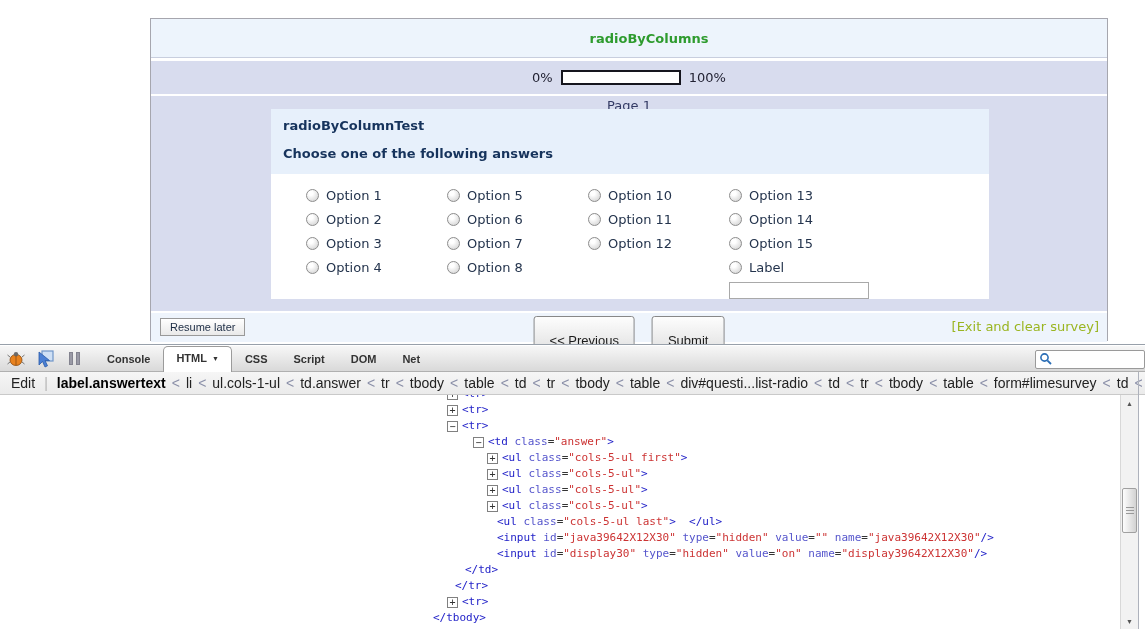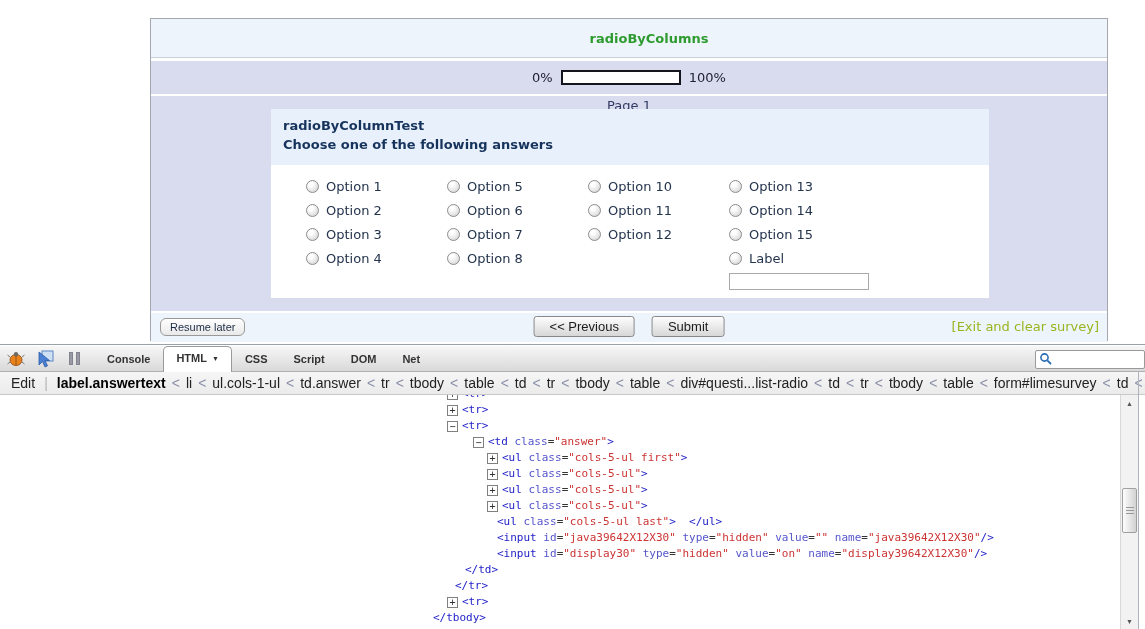--- a/index.html
+++ b/index.html
@@ -19,38 +19,38 @@
                   gap:8px; font-size:13px; color:#222233; }
   .pbar { width:120px; height:15px; border:2px solid #15151e; background:#fff; }
   .pfill { height:100%; background:#15151e; }
   .row-main { position:absolute; left:0; top:77px; width:100%; height:215px;
               background:#d8dcee; }
   .page-label { text-align:center; padding-top:2px; font-size:13px; color:#333a64; }
   .qbox { position:absolute; left:120px; top:13px; width:718px; height:188px;
           background:#fff; }
   .qhead { background:#e7f0fb; padding:9px 28px 13px 12px; }
   .qtitle { font-size:13px; font-weight:bold; color:#16335c; }
-  .qhelp  { font-size:13px; font-weight:bold; color:#16335c; margin-top:4px; }
-  .answers { display:flex; padding:9px 0 8px 35px; background:#fff; }
+  .qhelp  { font-size:13px; font-weight:bold; color:#16335c; margin-top:13px; }
+  .answers { display:flex; padding:9px 0 0 35px; background:#fff; }
   .opt-col { width:141px; }
   .opt-row { display:flex; align-items:center; height:24px; cursor:default; }
   .radio { width:13px; height:13px; border:1px solid #8d8d8d; border-radius:50%;
            background:radial-gradient(circle at 35% 30%, #ffffff 20%, #d2d2d2 90%);
            margin-right:7px; flex:0 0 auto; }
   .opt-label { font-size:13px; color:#24344d; white-space:nowrap; }
   .other-input { width:140px; height:17px; border:1px solid #a9a9a9; margin-top:1px;
                  font-size:12px; padding:0 3px; }
   .row-footer { position:absolute; left:0; top:294px; width:100%; height:29px;
                 background:#eef4fc; }
   .resume-btn { position:absolute; left:9px; top:5px; font-size:11px; color:#1c2c44;
                 padding:2px 9px; background:linear-gradient(#ffffff,#e9e9e9);
-                border:1px solid #999; border-radius:6px; }
+                border:1px solid #999; border-radius:0; }
   .navbtns { position:absolute; left:50%; top:3px; transform:translateX(-50%);
              display:flex; gap:17px; }
-  .navbtns button { font-size:13px; color:#1c1c1c; padding:2px 15px;
+  .navbtns button { font-size:13px; color:#1c1c1c; padding:16px 15px;
                     background:linear-gradient(#fdfdfd,#d7d7d7);
                     border:1px solid #888; border-radius:3px; }
   .exit-link { position:absolute; right:8px; top:6px; font-size:13px; color:#9ab520;
                text-decoration:none; }
 
   
   .firebug { position:absolute; left:0; top:344px; width:1145px; height:285px;
              border-top:1px solid #98a0aa; background:#fff;
              font-family:"Liberation Sans", sans-serif;padding-left:8px; }
   .fb-toolbar { position:absolute; left:0; top:1px; width:100%; height:26px;

